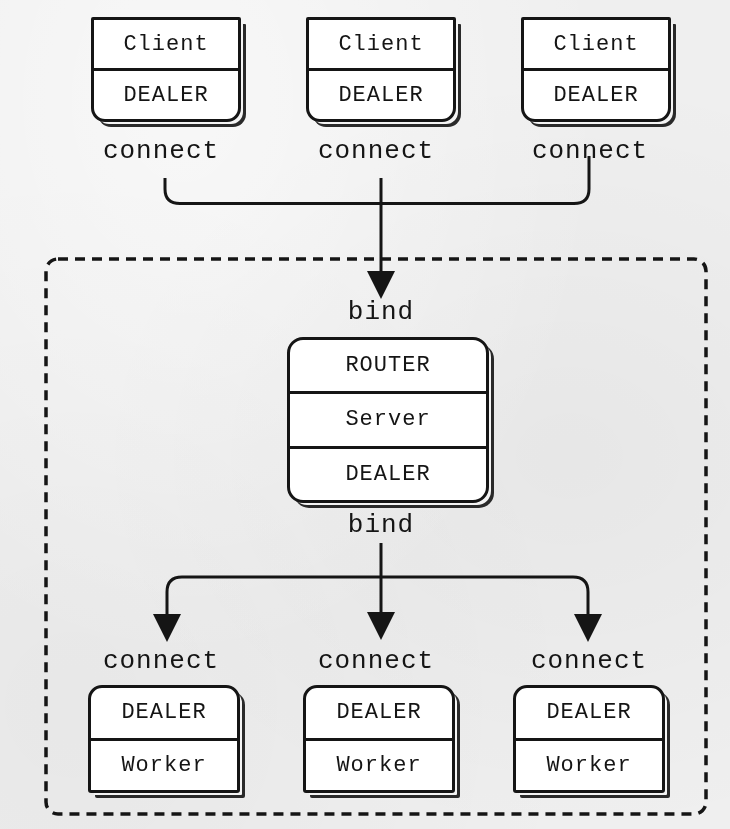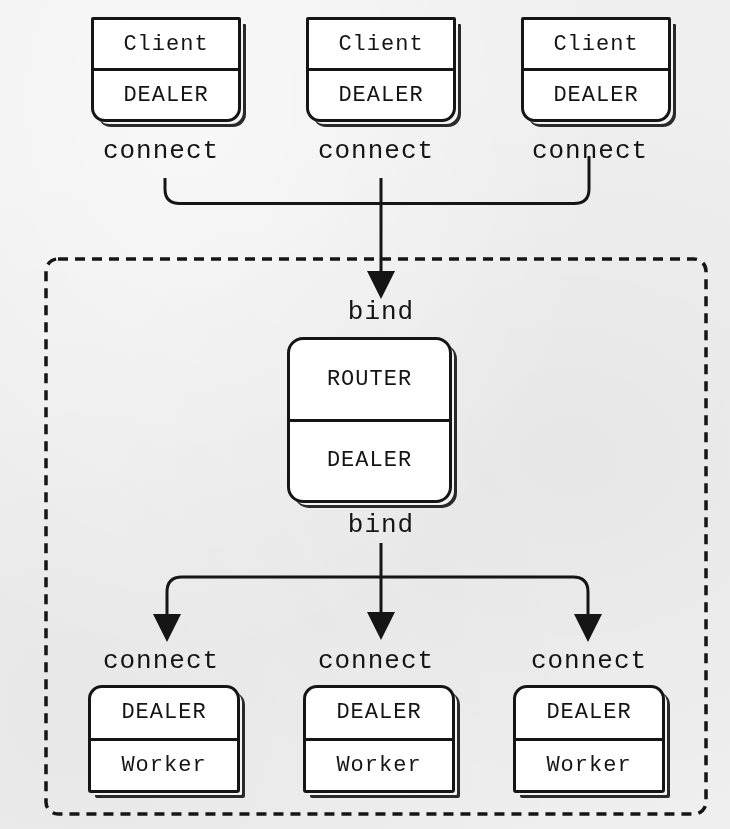--- a/index.html
+++ b/index.html
@@ -51,21 +51,21 @@
     width: 160px;
     text-align: center;
     font-size: 26px;
     letter-spacing: 1px;
     line-height: 26px;
     white-space: nowrap;
   }
   .client-1 { left: 91px;  top: 17px; width: 150px; height: 105px; }
   .client-2 { left: 306px; top: 17px; width: 150px; height: 105px; }
   .client-3 { left: 521px; top: 17px; width: 150px; height: 105px; }
-  .broker   { left: 287px; top: 337px; width: 165px; height: 166px; }
+  .broker   { left: 287px; top: 337px; width: 202px; height: 166px; }
   .worker-1 { left: 88px;  top: 685px; width: 152px; height: 108px; }
   .worker-2 { left: 303px; top: 685px; width: 152px; height: 108px; }
   .worker-3 { left: 513px; top: 685px; width: 152px; height: 108px; }
   .connect-c1 { left: 81px;  top: 138px; }
   .connect-c2 { left: 296px; top: 138px; }
   .connect-c3 { left: 510px; top: 138px; }
   .bind-top    { left: 301px; top: 299px; }
   .bind-bottom { left: 301px; top: 512px; }
   .connect-w1 { left: 81px;  top: 648px; }
   .connect-w2 { left: 296px; top: 648px; }
@@ -107,20 +107,21 @@
   </div>
 
   <div class="lbl connect-c1">connect</div>
   <div class="lbl connect-c2">connect</div>
   <div class="lbl connect-c3">connect</div>
 
   <div class="lbl bind-top">bind</div>
 
   <div class="box broker-box broker">
     <div class="row">ROUTER</div>
+    <div class="row">Server</div>
     <div class="row">DEALER</div>
   </div>
 
   <div class="lbl bind-bottom">bind</div>
 
   <div class="lbl connect-w1">connect</div>
   <div class="lbl connect-w2">connect</div>
   <div class="lbl connect-w3">connect</div>
 
   <div class="box worker-box worker-1">

